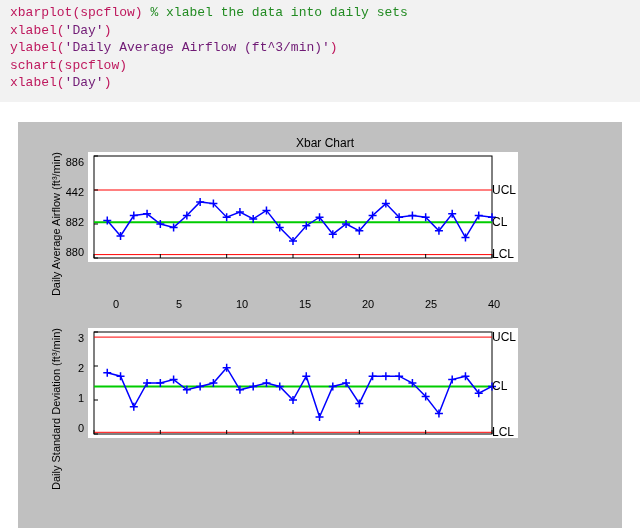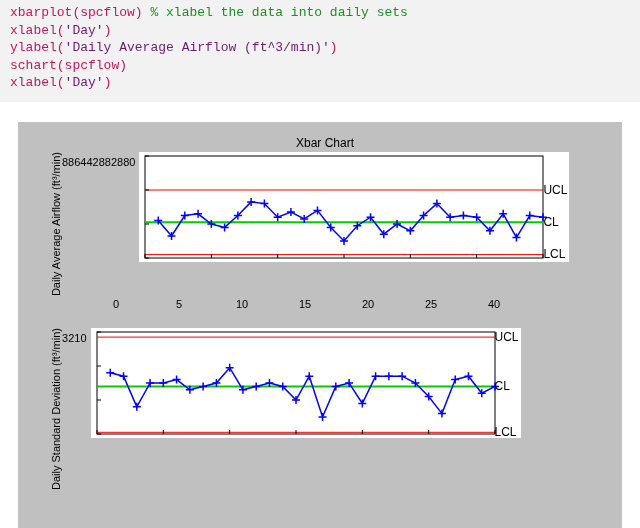--- a/index.html
+++ b/index.html
@@ -5,21 +5,21 @@
   html,body{margin:0;padding:0;font-family:"Courier New",monospace;font-size:13px;background:#fff}
   .code-block{background:#f2f2f2;padding:4px 10px 10px;line-height:1.35}
   .t-fn{color:#be185d}
   .t-str{color:#701a75}
   .t-cmt{color:#228b22}
   .chart-area{background:#c0c0c0;margin:20px 18px 10px 18px;padding:14px 18px 22px 28px}
   .panel{position:relative;margin-bottom:18px;font-family:Liberation Sans, sans-serif;font-size:11px}
   .panel-title{text-align:center;color:#000;font-size:12px;margin-bottom:2px}
   .plot-wrap{display:flex;align-items:stretch}
   .ylabel{writing-mode:vertical-rl;transform:rotate(180deg);text-align:center;font-size:11px;color:#000;padding-right:4px}
-  .yticks{display:flex;flex-direction:row;justify-content:space-between;min-width:26px;padding-right:4px;color:#000}
+  .yticks{display:flex;flex-direction:column;justify-content:space-between;align-items:flex-end;min-width:26px;padding-right:4px;color:#000}
   .svg-holder{position:relative}
   .plot-svg{background:#fff;display:block}
   .xticks{display:flex;justify-content:space-between;margin-left:54px;color:#000;margin-top:2px}
   .xticks span{width:20px;text-align:center}
   .xlabel{text-align:center;margin-top:2px;color:#000;margin-left:40px}
   .lim-lbls{position:absolute;right:-4px;top:0;height:100%;pointer-events:none}
   .lim-lbls span{position:absolute;font-size:12px;color:#000;transform:translateY(-50%);background:transparent}
 </style>
 </head>
 <body>

